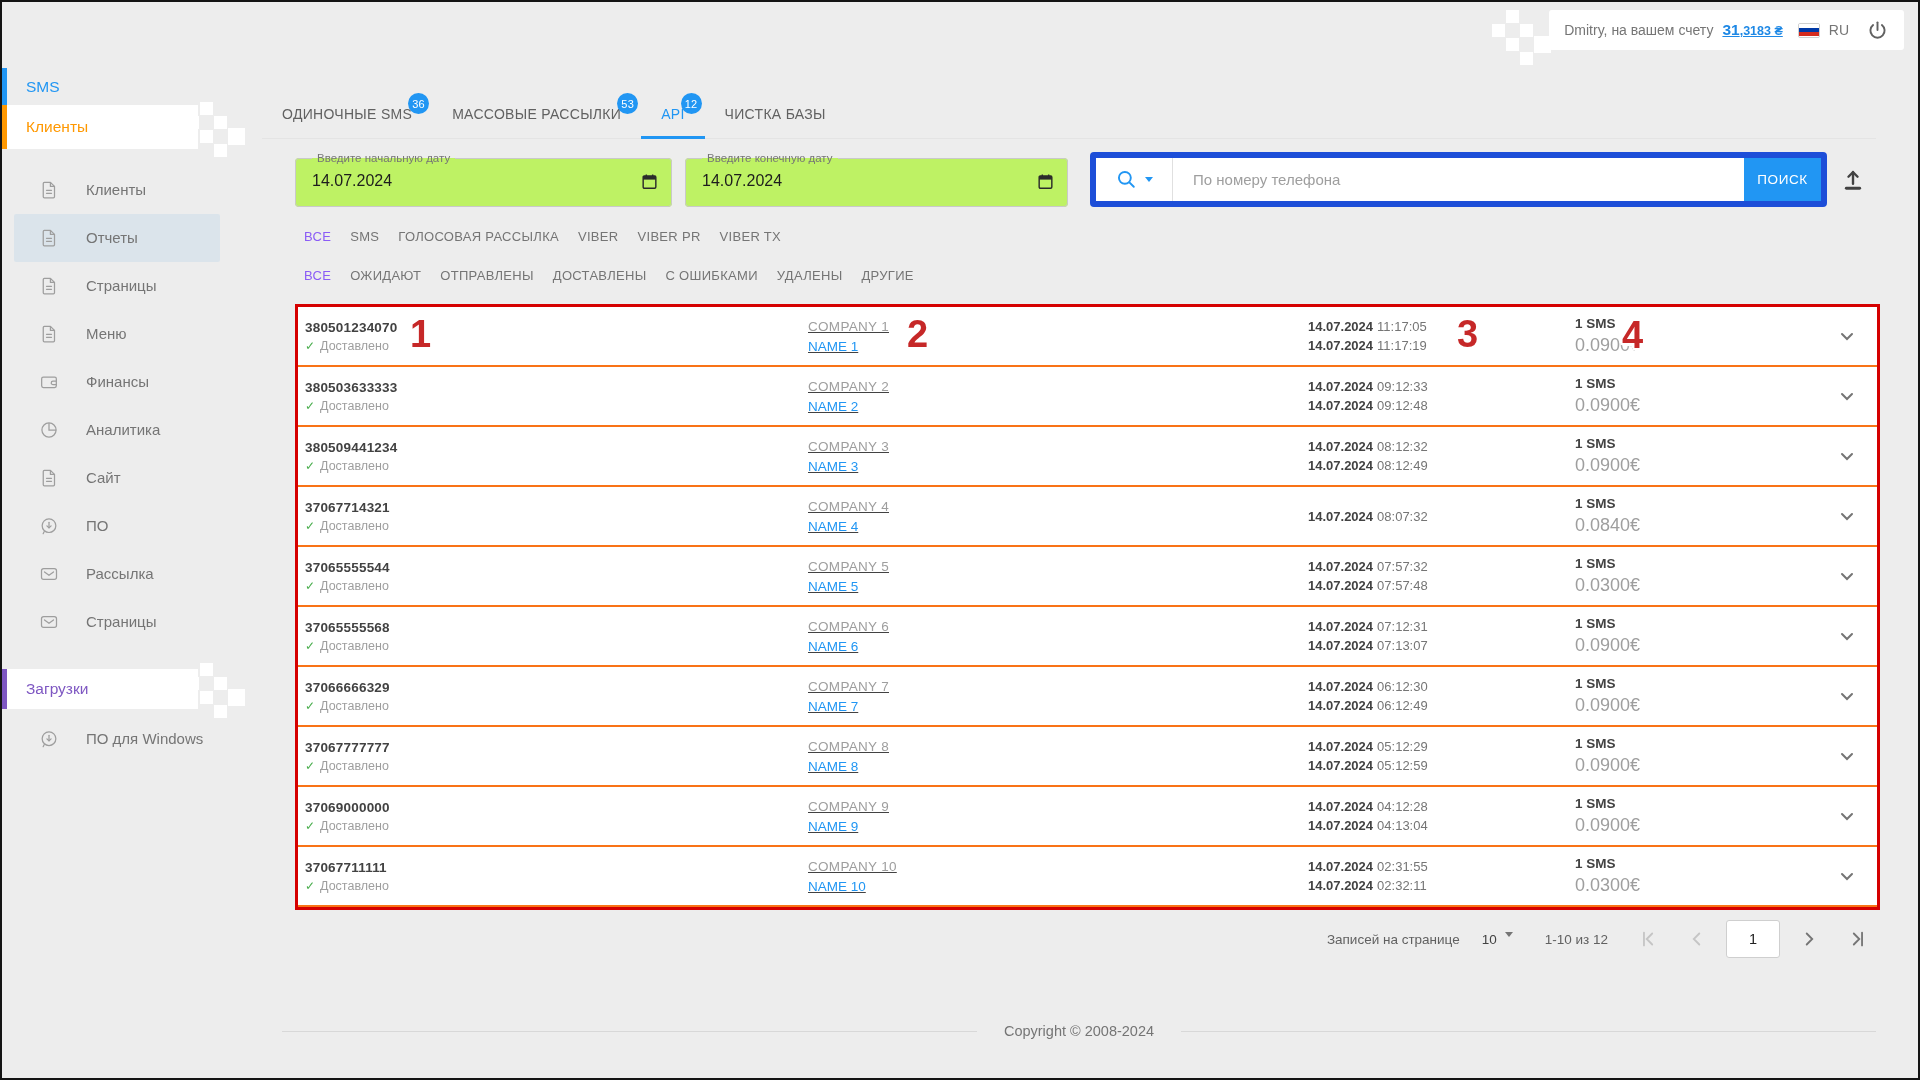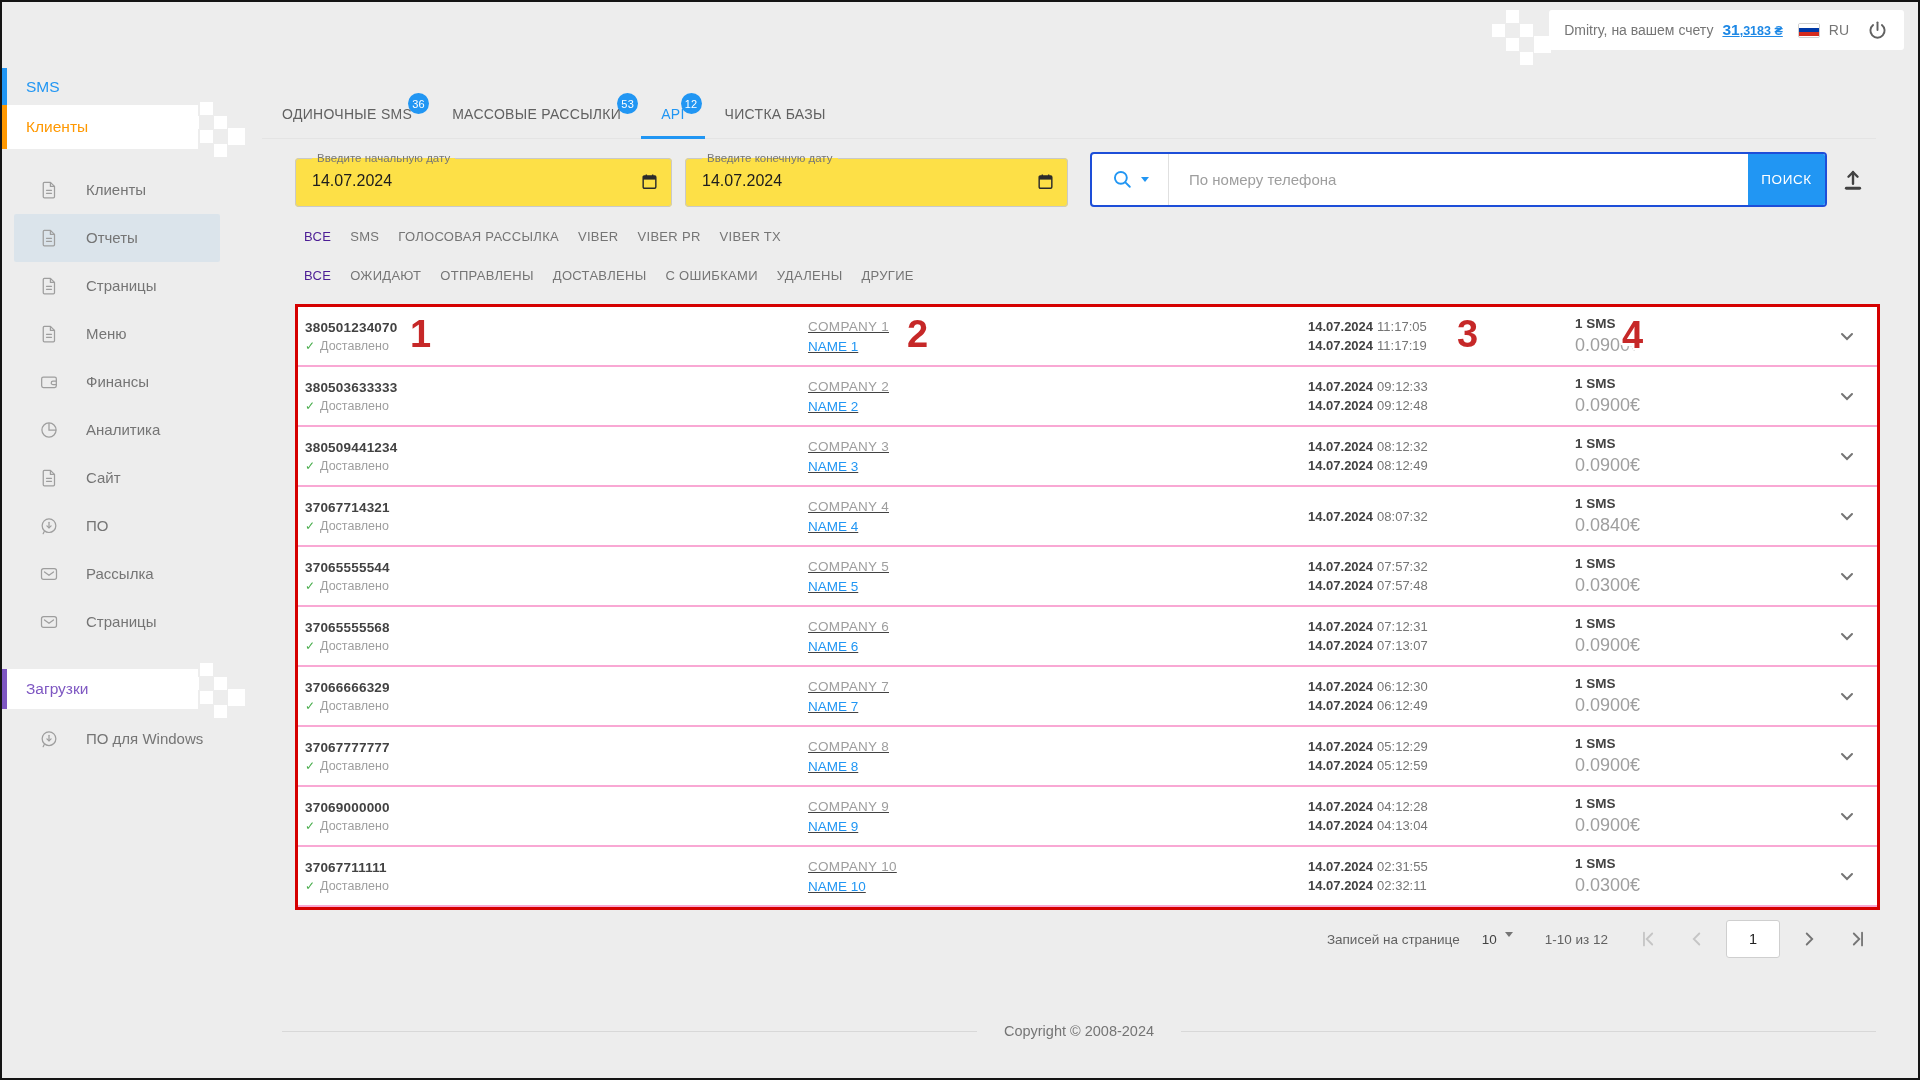--- a/index.html
+++ b/index.html
@@ -55,45 +55,45 @@
   
   .tabs { display:flex; margin-left:-20px; height:47px; margin-top:90px; border-bottom:1px solid #e4e4e4; }
   .tab { position:relative; padding:14px 20px 0 20px; font-size:14px; letter-spacing:.3px; color:#616161; cursor:pointer; white-space:nowrap; }
   .tab.active { color:#2196F3; }
   .tab.active::after { content:""; position:absolute; left:0; right:0; bottom:-1px; height:3px; background:#2196F3; }
   .badge { position:absolute; top:1px; right:3px; min-width:21px; height:21px; border-radius:11px; background:#2196F3; color:#fff;
            font-size:11px; display:flex; align-items:center; justify-content:center; padding:0 4px; }
 
   
   .filter-bar { display:flex; align-items:center; margin:13px 0 0 13px; }
-  fieldset.date-field { margin:0; width:377px; height:55px; border:1px solid #c9c9c9; border-radius:4px; background:#fde047;
+  fieldset.date-field { margin:0; width:377px; height:55px; border:1px solid #c9c9c9; border-radius:4px; background:#bef264;
     display:flex; align-items:center; padding:0 12px 0 14px; }
   fieldset.date-field + fieldset.date-field { margin-left:13px; width:383px; }
   fieldset.date-field legend { font-size:11.5px; color:#757575; padding:0 5px; margin-left:2px; }
   .date-input { border:none; outline:none; flex:1; font-size:16px; color:#1d1d1d; background:transparent; font-family:"Liberation Sans",sans-serif; margin-top:-8px; }
   .cal-icon { display:flex; margin-top:-8px; cursor:pointer; }
-  .search-group { margin-left:auto; width:737px; height:55px; background:#fff; border:2px solid #1d4ed8; border-radius:4px;
+  .search-group { margin-left:auto; width:737px; height:55px; background:#fff; border:6px solid #1d4ed8; border-radius:4px;
     display:flex; align-items:stretch; overflow:hidden; }
   .search-type { width:77px; border-right:1px solid #e0e0e0; display:flex; align-items:center; justify-content:center; gap:7px; cursor:pointer; flex:none; }
   .caret { width:0; height:0; border-left:4.5px solid transparent; border-right:4.5px solid transparent; border-top:5.5px solid #2196F3; }
   .search-input { flex:1; border:none; outline:none; padding:0 20px; font-size:15px; color:#424242; font-family:"Liberation Sans",sans-serif; }
   .search-input::placeholder { color:#9e9e9e; opacity:1; }
   .search-btn { width:77px; border:none; background:#2196F3; color:#fff; font-size:13.5px; letter-spacing:.6px; cursor:pointer; font-family:"Liberation Sans",sans-serif; }
   .export-icon { margin:0 10px 0 13px; display:flex; cursor:pointer; }
 
   
   .chips { display:flex; gap:19px; margin-left:22px; font-size:13px; letter-spacing:.3px; color:#757575; }
   .chips.row1 { margin-top:22px; }
   .chips.row2 { margin-top:24px; }
   .chip { cursor:pointer; white-space:nowrap; }
-  .chip.active { color:#4c1d95; }
+  .chip.active { color:#8b5cf6; }
 
   
   .table { position:relative; margin:21px 0 0 13px; width:1585px; border:3px solid #D50000; background:#fff; }
-  .trow { display:flex; align-items:center; height:60px; background:#fff; border-bottom:2px solid #f9a8d4; }
+  .trow { display:flex; align-items:center; height:60px; background:#fff; border-bottom:2px solid #f97316; }
   .trow:last-child { border-bottom:none; }
   .col { display:flex; flex-direction:column; justify-content:center; }
   .c-phone { flex:0 0 505px; padding-left:7px; }
   .c-comp  { flex:0 0 505px; padding-left:5px;text-decoration:underline; }
   .c-date  { flex:0 0 262px; }
   .c-sms   { flex:1; padding-left:5px; }
   .c-chev  { flex:0 0 60px; display:flex; align-items:center; justify-content:center; }
   .phone { font-weight:bold; font-size:13.5px; color:#424242; margin-bottom:4px; letter-spacing:.2px; }
   .status { font-size:12.5px; color:#9e9e9e; display:flex; align-items:center; }
   .check { color:#4CAF50; margin-right:5px; font-size:12px; }

